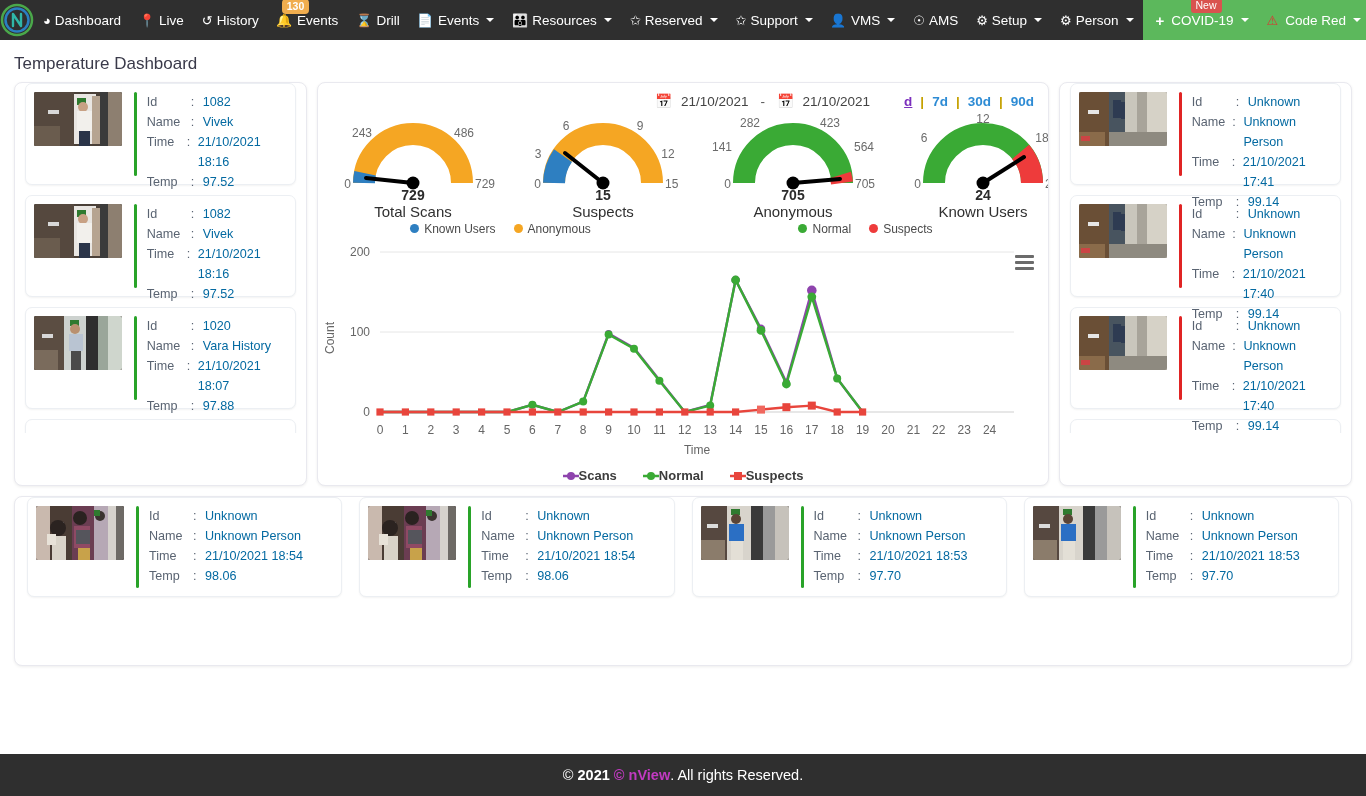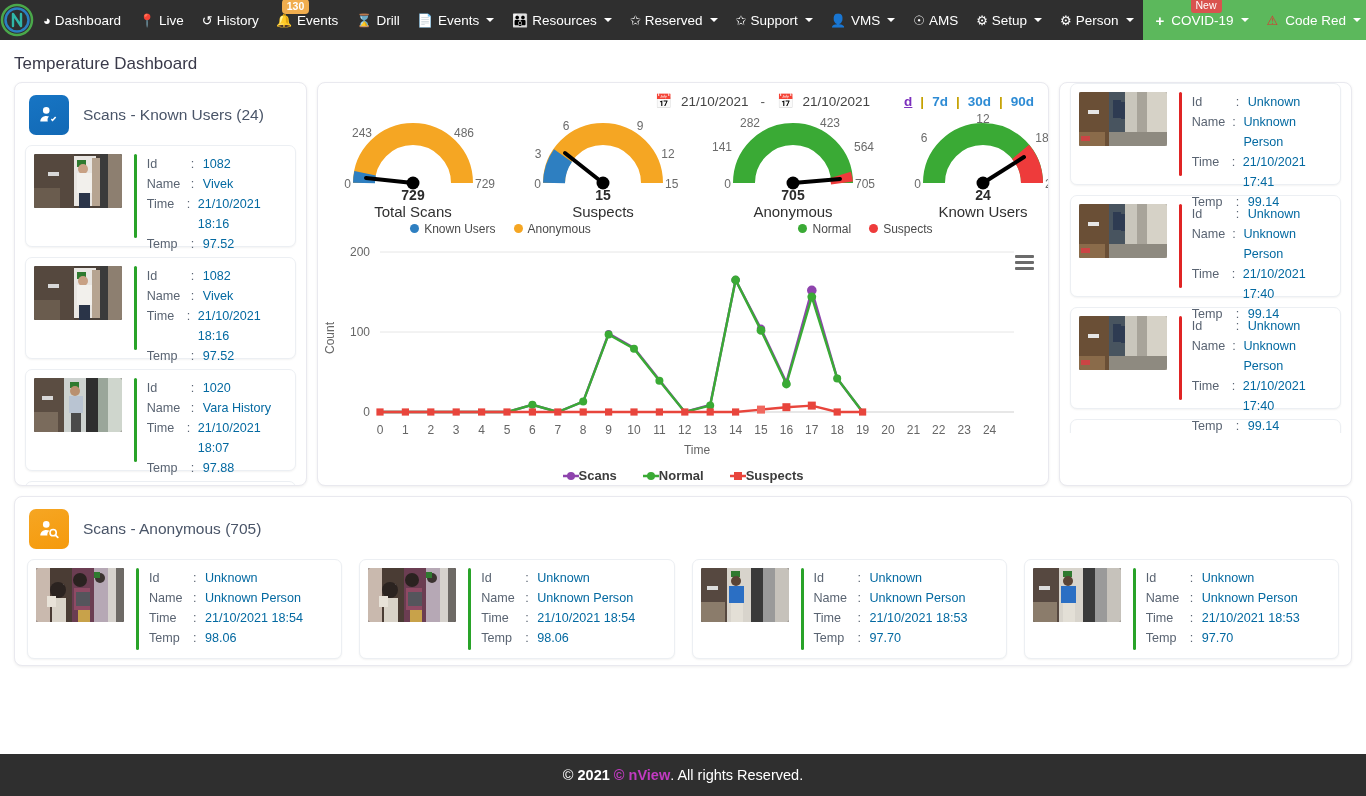--- a/index.html
+++ b/index.html
@@ -232,30 +232,20 @@
   </div>
 
 </div>
 
 <div class="page-title">Temperature Dashboard</div>
 
 <div class="content">
   <div class="row-top">
 
     <div class="card side-panel">
-      <div class="panel-head">
-        <div class="panel-ico blue">
-          <svg width="22" height="22" viewBox="0 0 24 24" fill="#fff">
-            <circle cx="9" cy="7" r="3.6"></circle>
-            <path d="M2.5 19c0-3.6 3-6 6.5-6 1.1 0 2.1.2 3 .6-1 .9-1.6 2.2-1.6 3.6 0 .6.1 1.2.3 1.8H2.5z"></path>
-            <path d="M14 17.2l1.9 2 4-4.4-1.3-1.2-2.7 3-0.8-0.9z"></path>
-          </svg>
-        </div>
-        <div class="panel-title">Scans - Known Users (24)</div>
-      </div>
       <div class="plist">
 
         <div class="pitem">
           <div class="thumb">
             <svg width="88" height="54" viewBox="0 0 88 54">
               <rect width="88" height="54" fill="#4a4038"></rect>
               <rect x="0" y="0" width="40" height="54" fill="#55483e"></rect>
               <rect x="14" y="18" width="11" height="4" fill="#d8d8d8"></rect>
               <rect x="0" y="34" width="26" height="20" fill="#6a5c4e"></rect>
               <rect x="40" y="2" width="22" height="50" fill="#e9e6e2"></rect>
@@ -741,31 +731,20 @@
         <div class="pitem">
 
           <div class="fields"></div>
         </div>
 
       </div>
     </div>
   </div>
 
   <div class="card bottom-panel">
-    <div class="panel-head">
-      <div class="panel-ico orange">
-        <svg width="22" height="22" viewBox="0 0 24 24" fill="#fff">
-          <circle cx="9" cy="7" r="3.6"></circle>
-          <path d="M2.5 19c0-3.6 3-6 6.5-6 1.3 0 2.5.3 3.5.8-1.4.9-2.3 2.4-2.3 4.1 0 .4 0 .8.1 1.1H2.5z"></path>
-          <circle cx="16.5" cy="16" r="3.4" fill="none" stroke="#fff" stroke-width="1.7"></circle>
-          <line x1="19" y1="18.6" x2="21.6" y2="21.2" stroke="#fff" stroke-width="1.9" stroke-linecap="round"></line>
-        </svg>
-      </div>
-      <div class="panel-title">Scans - Anonymous (705)</div>
-    </div>
 
     <div class="bgrid">
 
       <div class="bitem">
         <div class="thumb">
           <svg width="88" height="54" viewBox="0 0 88 54">
             <rect width="88" height="54" fill="#3b2f2a"></rect>
             <rect x="0" y="0" width="14" height="54" fill="#c9b9ae"></rect>
             <rect x="14" y="0" width="22" height="54" fill="#4a3c34"></rect>
             <rect x="17" y="16" width="11" height="4" fill="#e2e2e2"></rect>

